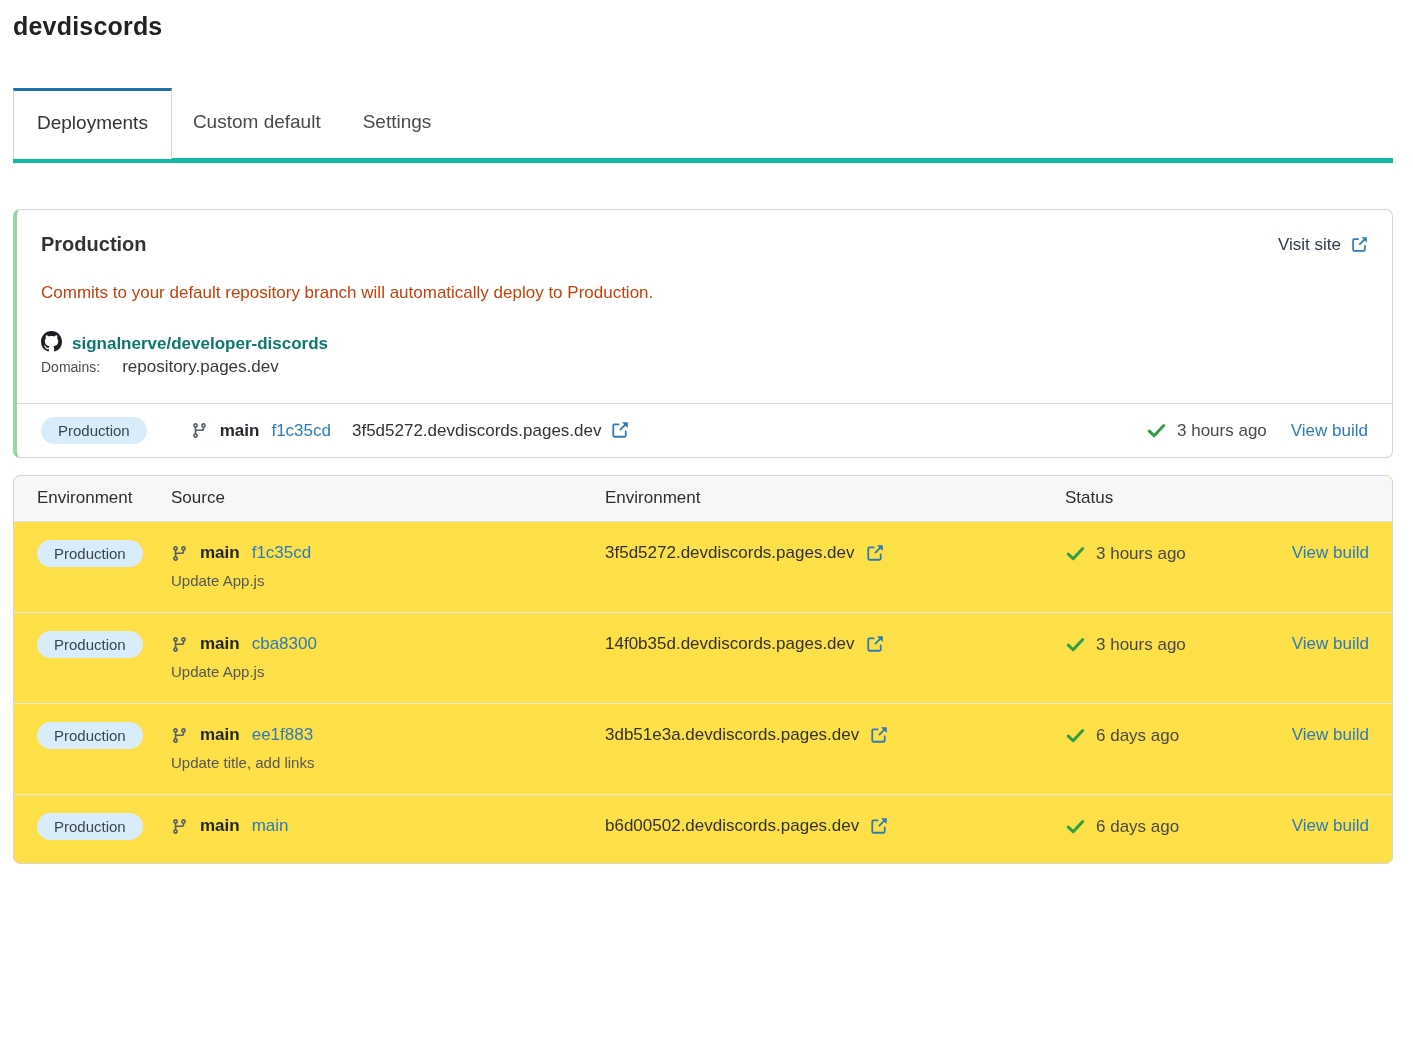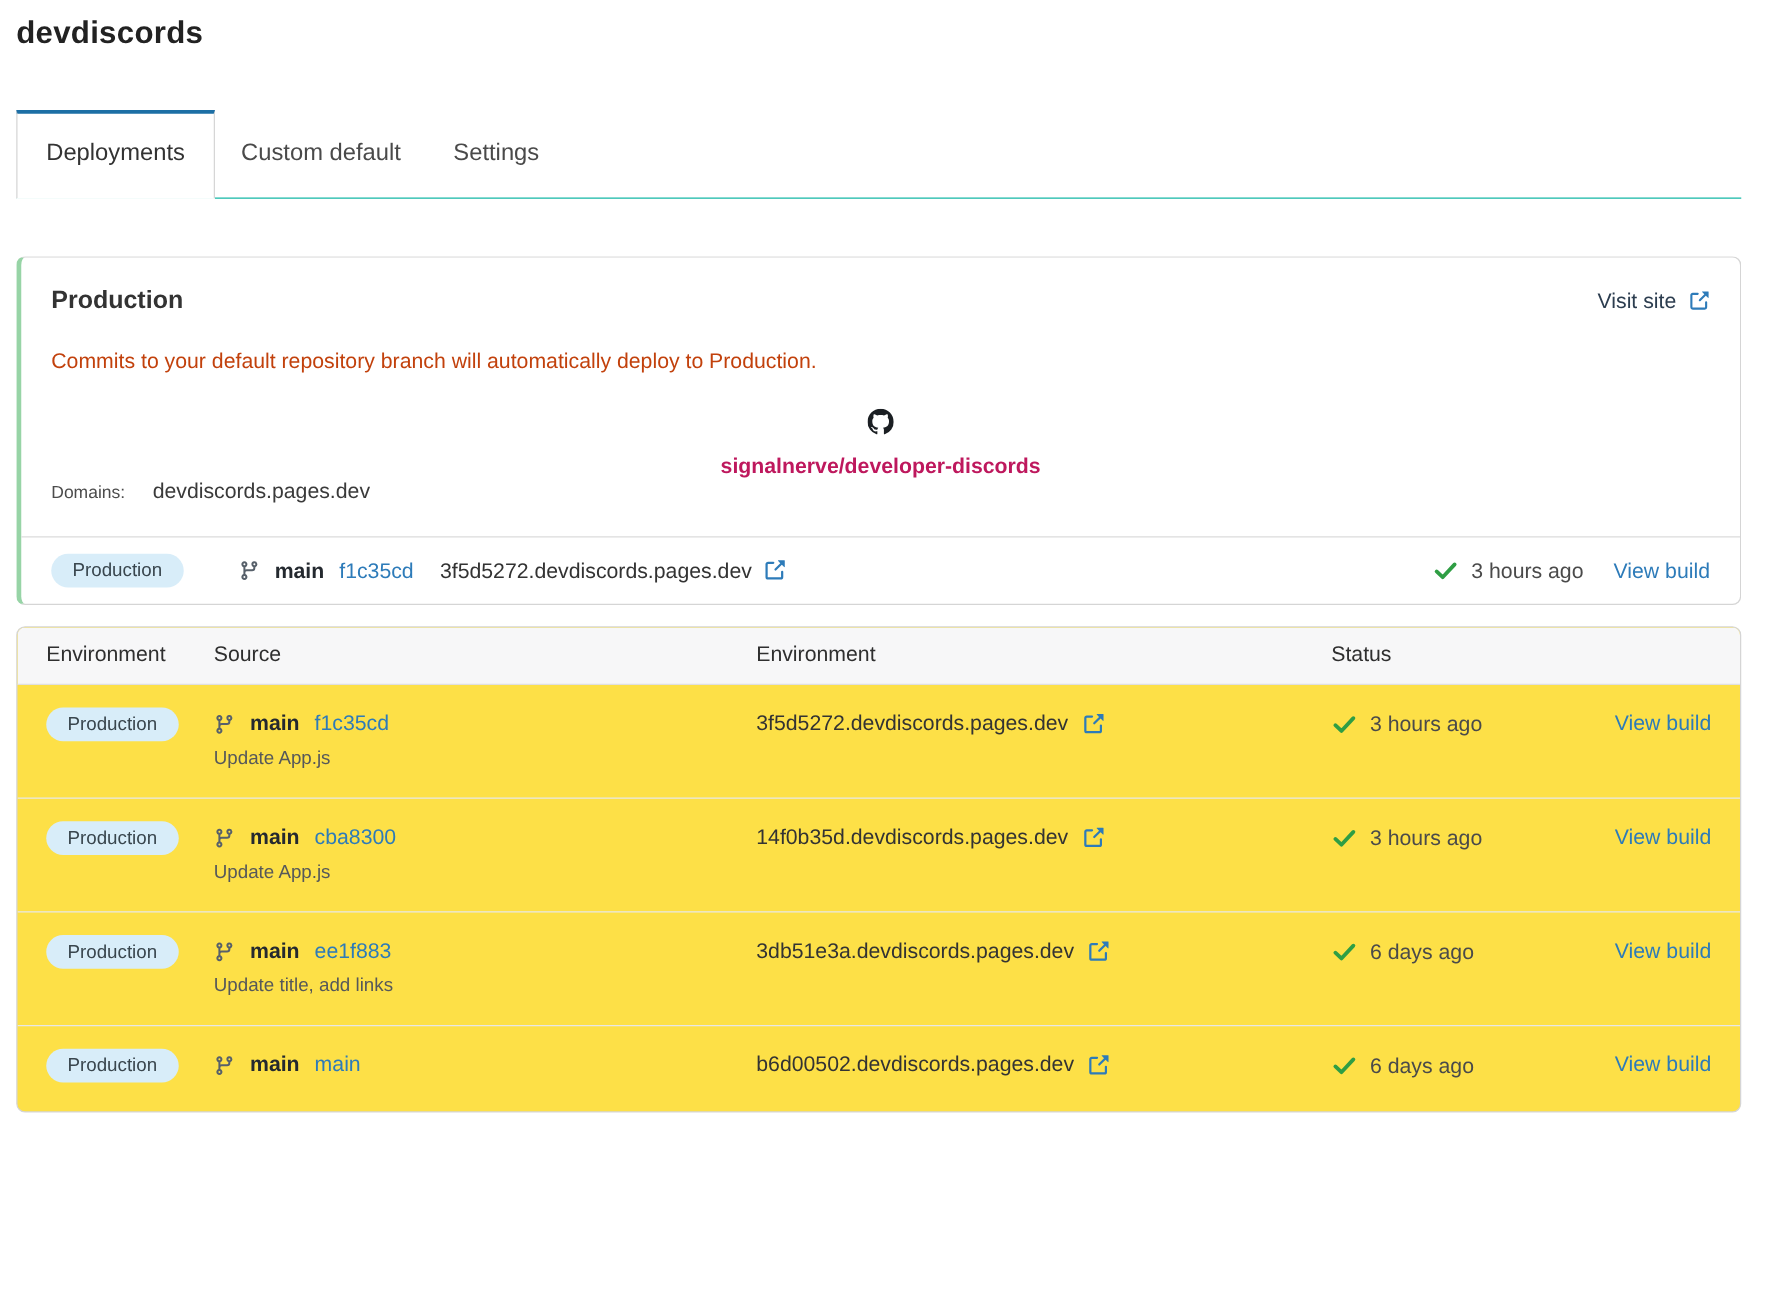--- a/index.html
+++ b/index.html
@@ -9,21 +9,21 @@
     font-family: "Liberation Sans", sans-serif;
     color: #333;
     -webkit-font-smoothing: antialiased;
   }
   .page { padding: 12px 20px 6px 13px; }
 
   
   .page-title { font-size: 25px; font-weight: 700; color: #222; letter-spacing: .2px; }
 
   
-  .tabbar { display: flex; align-items: center; margin-top: 47px; border-bottom: 1px solid #14b8a6; }
+  .tabbar { display: flex; align-items: flex-start; margin-top: 47px; border-bottom: 5px solid #14b8a6; }
   .tab {
     font-size: 19px; color: #4a4a4a; padding: 23px 21px; cursor: pointer;
     white-space: nowrap; background: transparent;
   }
   .tab.active {
     color: #333; background: #fff;
     border: 1px solid #d6d6d6; border-top: 3px solid #1d6fa5; border-bottom: 1px solid #fff;
     margin-bottom: -1px; padding: 21px 23px 24px 23px;
   }
 
@@ -31,21 +31,21 @@
   .card {
     margin-top: 46px; border: 1px solid #d5d5d5; border-left: 4px solid #97d4a6;
     border-radius: 7px; background: #fff;
   }
   .card-body { padding: 23px 24px 26px 24px; }
   .card-title-row { display: flex; justify-content: space-between; align-items: center; }
   .card-title { font-size: 20px; font-weight: 700; color: #333; }
   .visit-site { display: inline-flex; align-items: center; gap: 9px; font-size: 17px; font-weight: 400; color: #2c3d4f; text-decoration: none; cursor: pointer; }
   .visit-site svg { fill: #2d7bb9; }
   .card-desc { margin-top: 27px; font-size: 17px; color: #c2410c; }
-  .repo-row { margin-top: 28px; display: flex; align-items: center; gap: 10px; font-size: 17px; font-weight: 700; color: #be185d; flex-direction: column; }
+  .repo-row { margin-top: 28px; display: flex; align-items: center; gap: 10px; font-size: 17px; font-weight: 700; color: #0f766e; }
   .repo-row svg { fill: #1b1f23; }
   .domains-row { display: flex; align-items: baseline; }
   .domains-label { font-size: 14px; color: #4c4c4c; }
   .domains-value { font-size: 17px; color: #3a3a3a; margin-left: 22px; }
 
   .card-footer {
     border-top: 1px solid #dcdcdc; padding: 13px 24px; display: flex; align-items: center;
     font-size: 17px;
   }
 
@@ -122,21 +122,21 @@
       <div class="repo-row">
         <span>
           <svg width="21" height="21" viewBox="0 0 16 16">
               <path d="M8 0c4.42 0 8 3.58 8 8a8.013 8.013 0 0 1-5.45 7.59c-.4.08-.55-.17-.55-.38 0-.27.01-1.13.01-2.2 0-.75-.25-1.23-.54-1.48 1.78-.2 3.65-.88 3.65-3.95 0-.88-.31-1.59-.82-2.15.08-.2.36-1.02-.08-2.12 0 0-.67-.22-2.2.82-.64-.18-1.32-.27-2-.27-.68 0-1.36.09-2 .27-1.53-1.03-2.2-.82-2.2-.82-.44 1.1-.16 1.92-.08 2.12-.51.56-.82 1.27-.82 2.15 0 3.06 1.86 3.75 3.64 3.95-.23.2-.44.55-.51 1.07-.46.21-1.61.55-2.33-.66-.15-.24-.6-.83-1.23-.82-.67.01-.27.38.01.53.34.19.73.9.82 1.13.16.45.68 1.31 2.69.94 0 .67.01 1.3.01 1.49 0 .21-.15.45-.55.38A7.995 7.995 0 0 1 0 8c0-4.42 3.58-8 8-8Z"></path>
             </svg>
         </span>
         <span>signalnerve/developer-discords</span>
       </div>
       <div class="domains-row">
         <span class="domains-label">Domains:</span>
-        <span class="domains-value">devdiscords.pages.dev</span>
+        <span class="domains-value">repository.pages.dev</span>
       </div>
     </div>
 
     <div class="card-footer">
       <span class="badge">Production</span>
       <span class="src-group">
         <span class="branch-icon">
           <svg width="17" height="17" viewBox="0 0 16 16">
               <path d="M9.5 3.25a2.25 2.25 0 1 1 3 2.122V6A2.5 2.5 0 0 1 10 8.5H6a1 1 0 0 0-1 1v1.128a2.251 2.251 0 1 1-1.5 0V5.372a2.25 2.25 0 1 1 1.5 0v1.836A2.493 2.493 0 0 1 6 7h4a1 1 0 0 0 1-1v-.628A2.25 2.25 0 0 1 9.5 3.25Zm-6 0a.75.75 0 1 0 1.5 0 .75.75 0 0 0-1.5 0Zm8.25-.75a.75.75 0 1 0 0 1.5.75.75 0 0 0 0-1.5ZM4.25 12a.75.75 0 1 0 0 1.5.75.75 0 0 0 0-1.5Z"></path>
             </svg>

